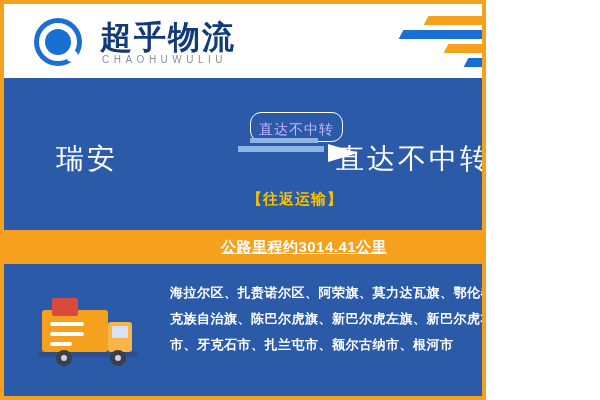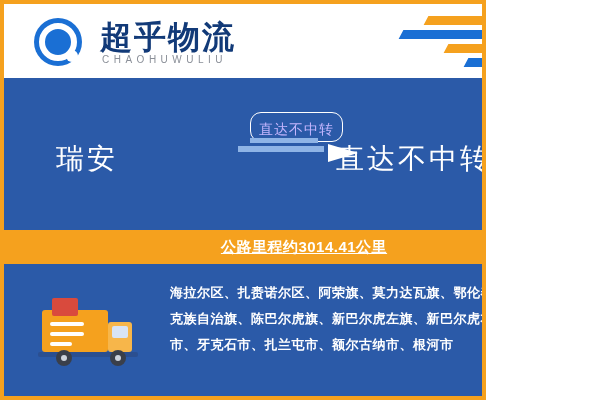--- a/index.html
+++ b/index.html
@@ -137,20 +137,21 @@
     <div class="arrow-wrap">
       <svg width="126" height="40" viewBox="0 0 126 40" xmlns="http://www.w3.org/2000/svg">
         <polygon points="0,26 96,26 96,14 126,23 96,32 96,26" fill="#ffffff"></polygon>
         <polygon points="6,16 92,16 92,22 6,22" fill="#8fb4e6"></polygon>
         <polygon points="18,8 86,8 86,13 18,13" fill="#8fb4e6"></polygon>
       </svg>
     </div>
 
     <div class="city city-to">直达不中转</div>
 
+    <div class="badge-bottom">【往返运输】</div>
   </div>
 
   <div class="info-bar">
     <span>公路里程约3014.41公里</span>
   </div>
 
   <div class="bottom">
     <div class="truck">
       <svg width="108" height="84" viewBox="0 0 108 84" xmlns="http://www.w3.org/2000/svg">
         <rect x="4" y="22" width="66" height="42" rx="3" fill="#f5a11e"></rect>

